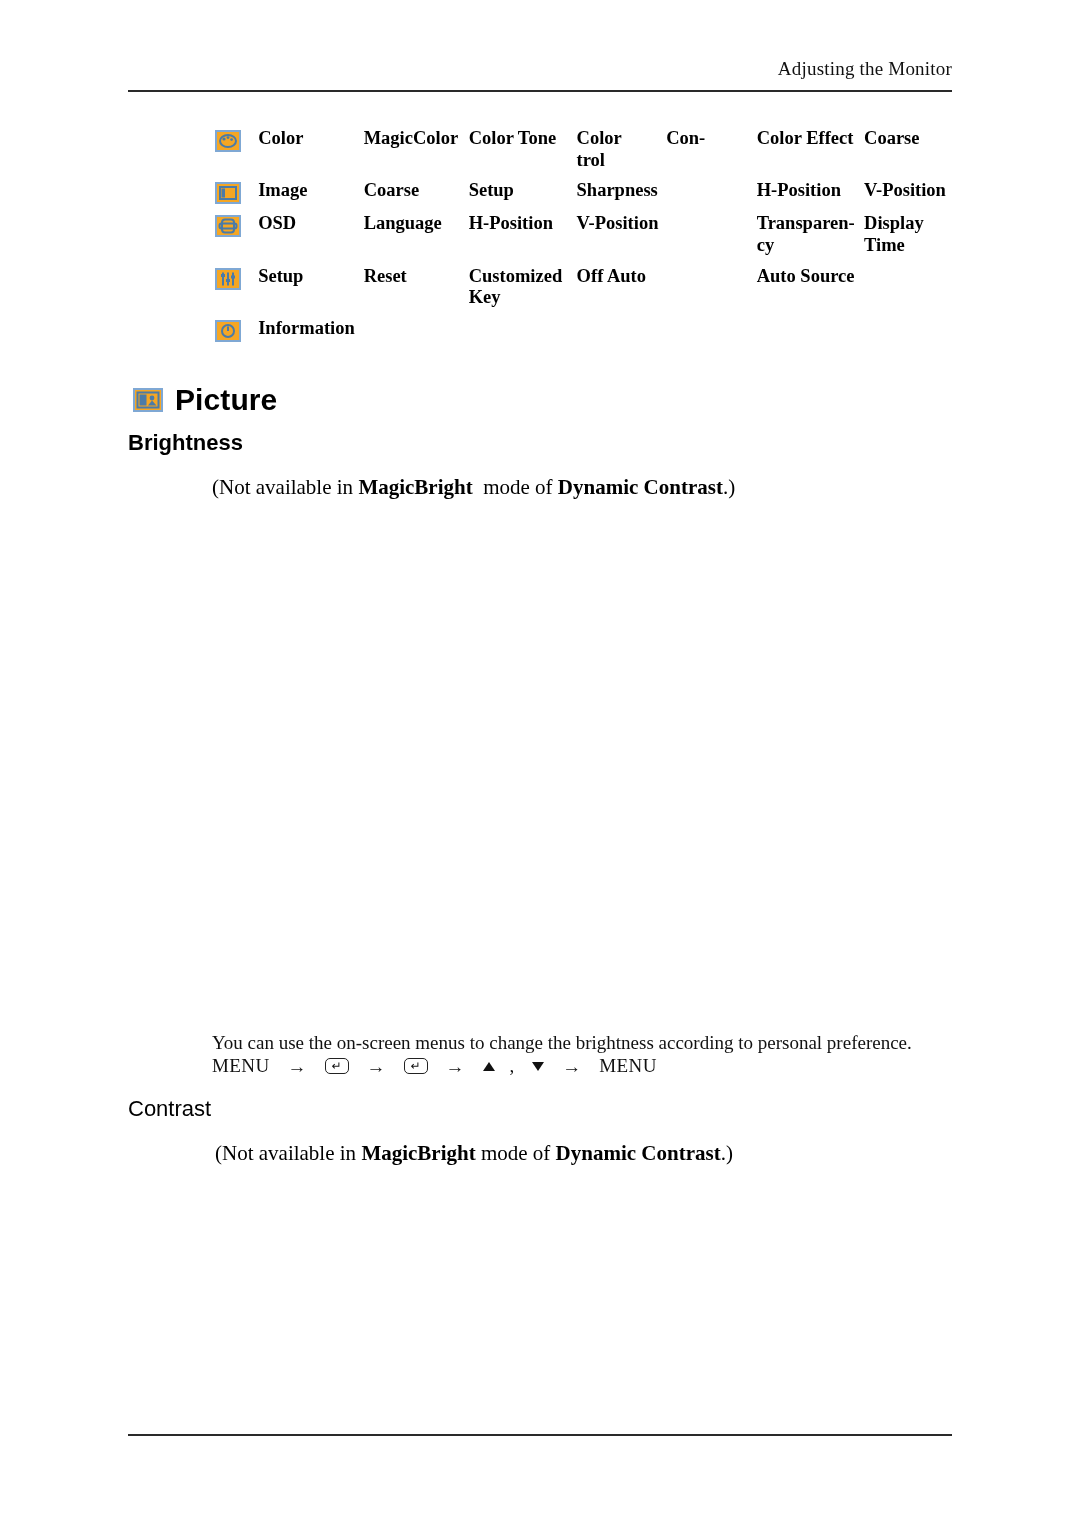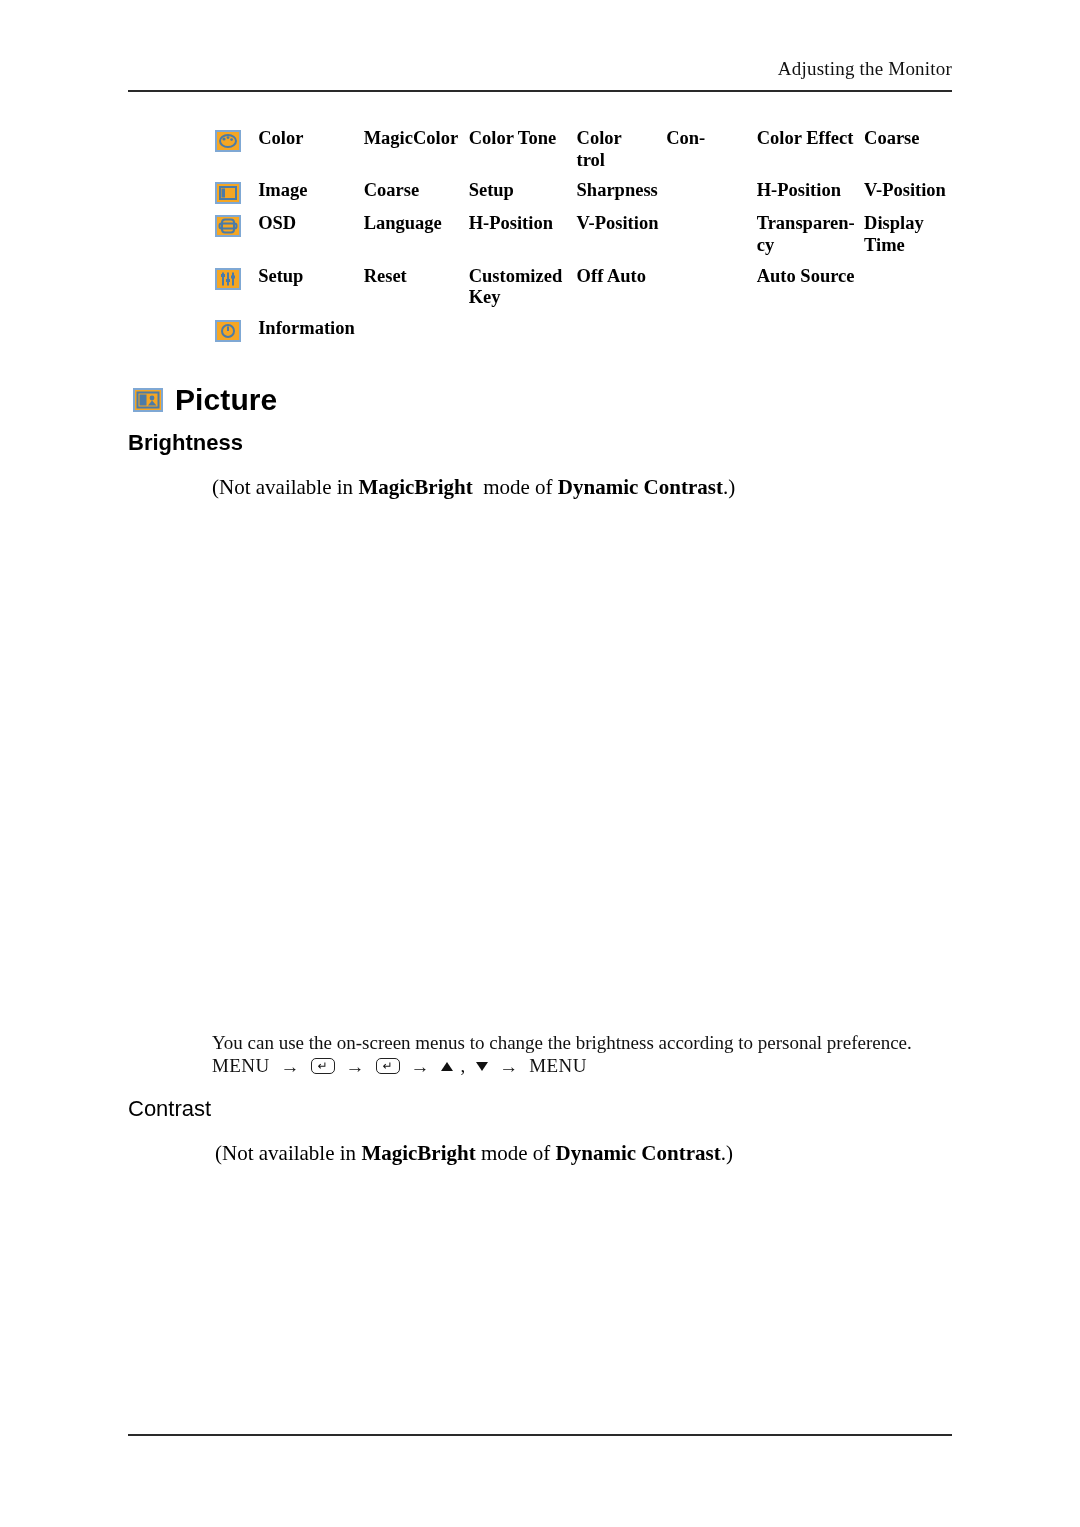--- a/index.html
+++ b/index.html
@@ -172,21 +172,21 @@
   
   .navpath {
     position: absolute;
     left: 212px;
     top: 1055px;
     display: flex;
     align-items: center;
     font-family: "Liberation Serif", serif;
     font-size: 19px;
     color: #111;
-    gap: 11px;
+    gap: 18px;
     white-space: nowrap;
   }
   .navpath .arrow { font-size: 19px; line-height: 1; }
   .navpath .word  { letter-spacing: 0.4px; }
   .navpath .comma { margin-left: -3px; }
 
   .keycap {
     display: inline-flex;
     align-items: center;
     justify-content: center;

